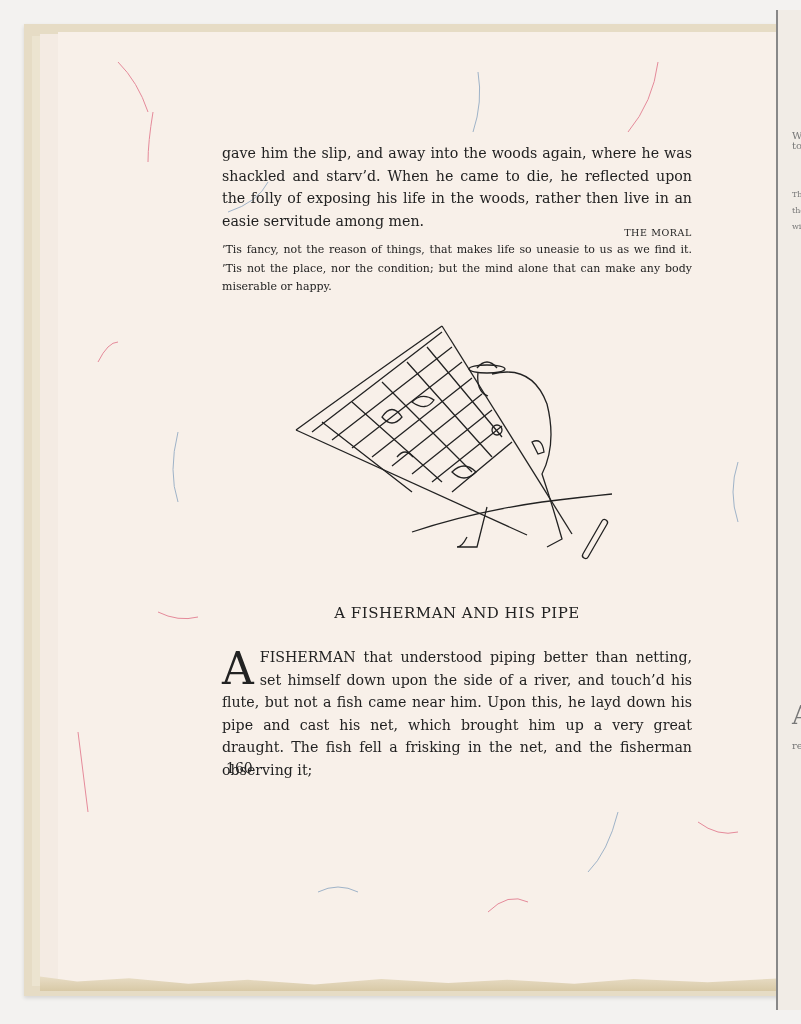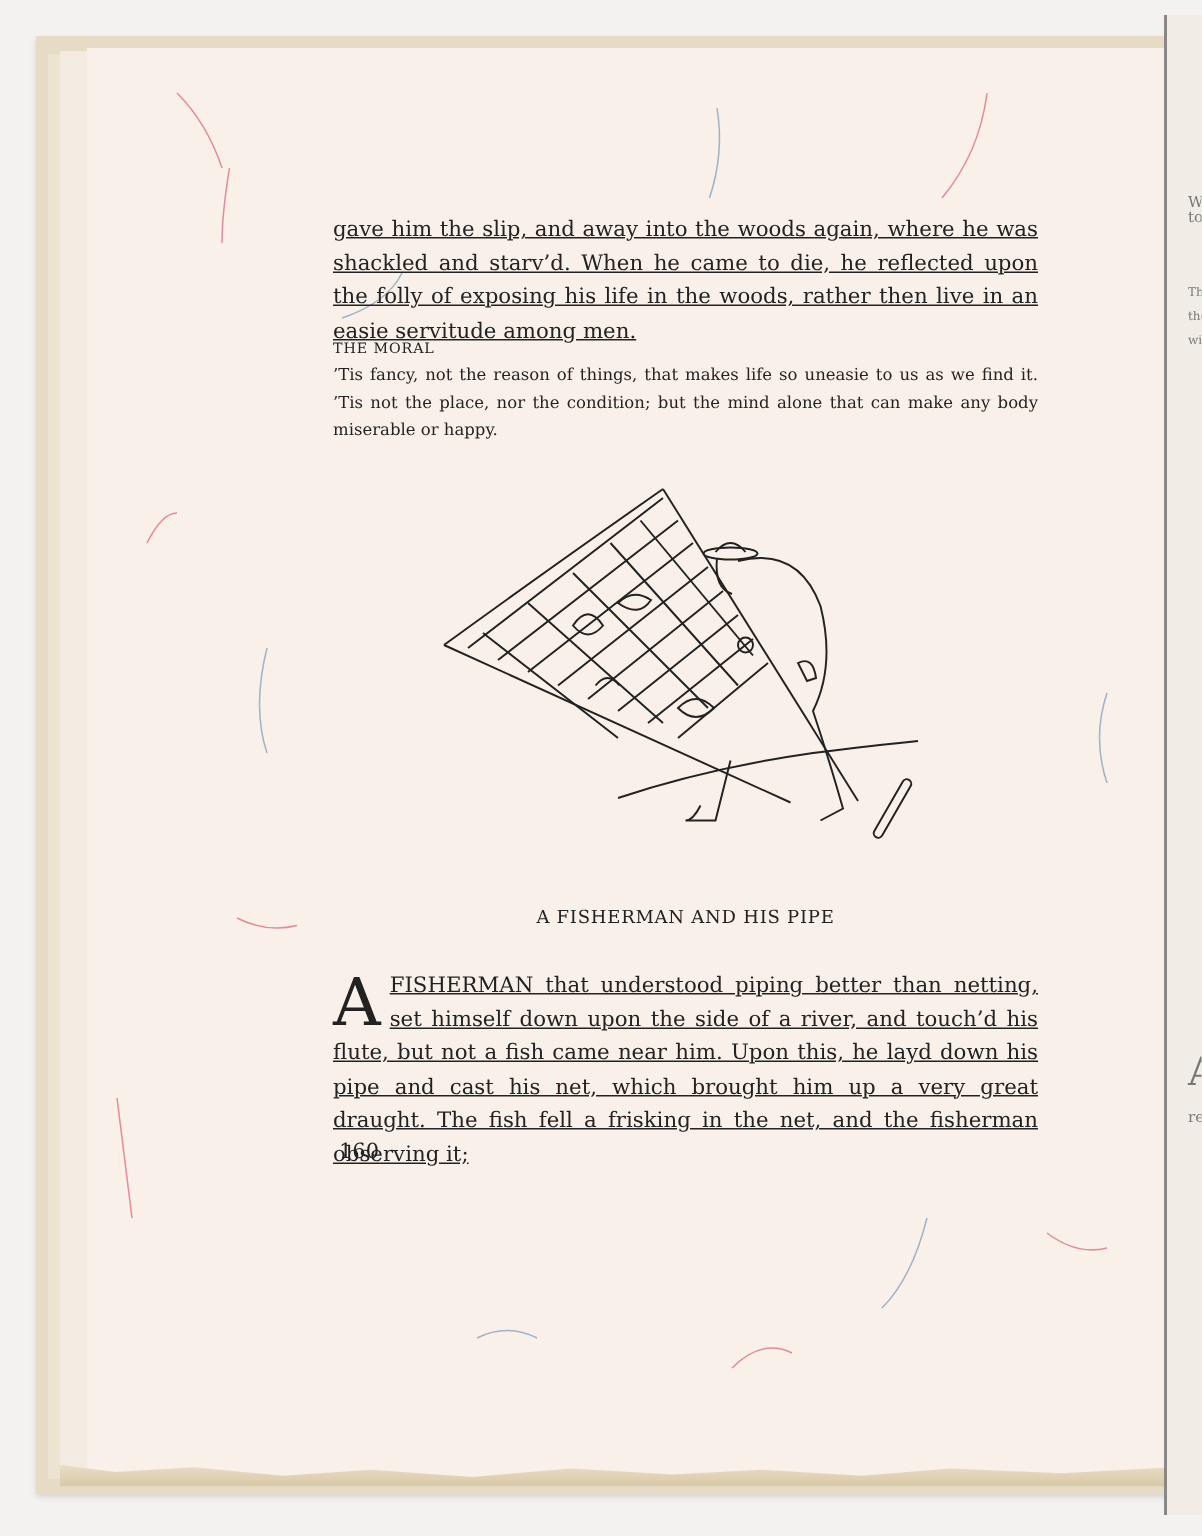--- a/index.html
+++ b/index.html
@@ -31,33 +31,33 @@
   }
   .right-page {
     position:absolute; left:776px; top:10px; width:25px; height:1000px;
     background:#f1ece6; border-left:2px solid #888;
   }
   .right-page span {
     position:absolute; font-size:10px; color:#777; left:14px;
     font-family:"DejaVu Serif", serif;
   }
   .text-block { position:absolute; left:222px; width:470px; color:#222; }
-  .body-text { font-size:14.2px; line-height:22.5px; text-align:justify; text-align-last:left;text-decoration:underline; }
+  .body-text { font-size:14.2px; line-height:22.5px; text-align:justify; text-align-last:left; }
   .moral-title {
-    position:absolute; left:222px; width:470px; top:227px; text-align:left;
+    position:absolute; left:222px; width:470px; top:227px; text-align:right;
     font-size:9.5px; letter-spacing:0.6px; color:#222;
   }
   .moral-text {
     position:absolute; left:222px; width:470px; top:241px;
     font-size:11px; line-height:18.5px; color:#222;
     text-align:justify; text-align-last:left;
   }
   .fable-title {
     position:absolute; left:222px; width:470px; top:604px; text-align:center;
-    font-size:12px; letter-spacing:0.5px; color:#222;
+    font-size:15px; letter-spacing:0.5px; color:#222;
   }
   .dropcap {
     float:left; font-size:44px; line-height:38px; margin:4px 6px 0 0; color:#222;
   }
   .page-number { position:absolute; left:226px; top:760px; font-size:14px; color:#222; }
   .illustration { position:absolute; left:292px; top:322px; width:340px; height:250px; }
   .fiber { position:absolute; fill:none; stroke-width:1; }
 </style>
 </head>
 <body>

